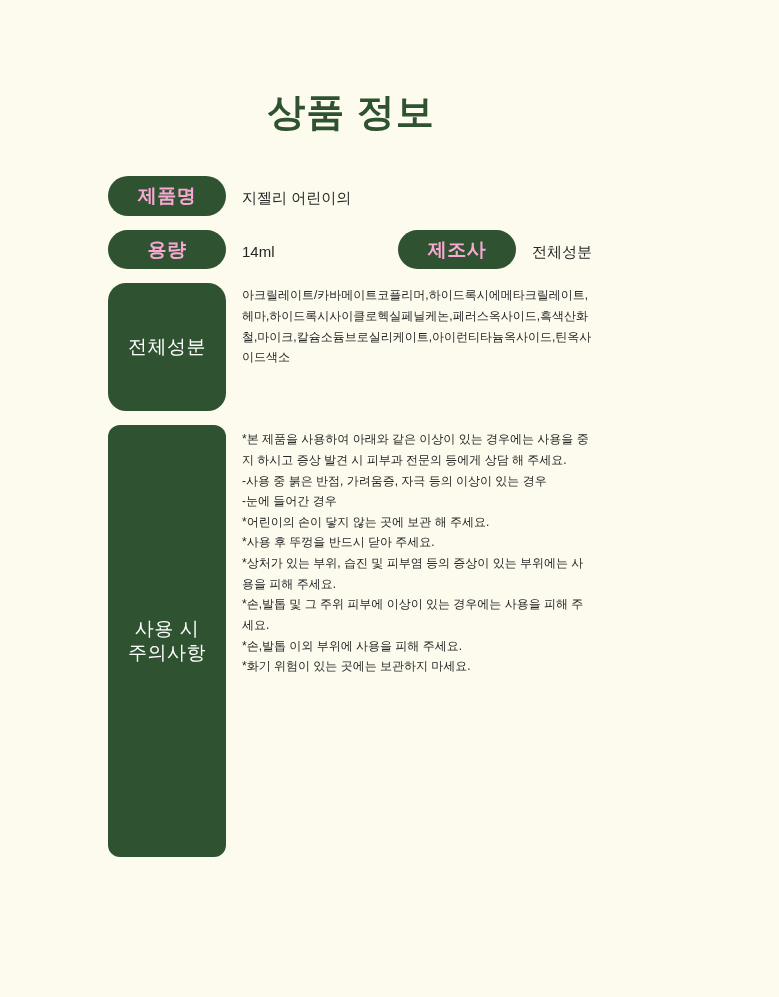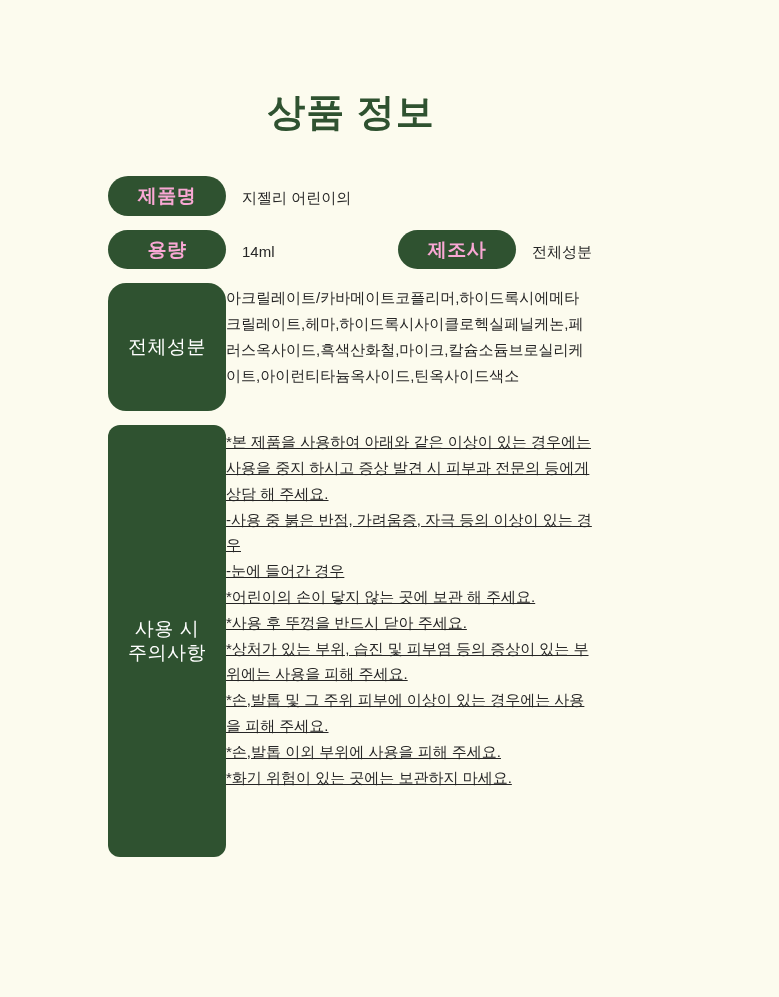--- a/index.html
+++ b/index.html
@@ -82,29 +82,30 @@
     display: flex;
     align-items: center;
     justify-content: center;
     text-align: center;
     line-height: 1.3;
     letter-spacing: 0.5px;
     white-space: pre-line;
   }
   .block .body {
     flex: 1 1 auto;
-    font-size: 15px;
+    padding-left: 16px;
+    font-size: 12px;
     line-height: 1.72;
     color: #262626;
     white-space: pre-line;
     padding-top: 2px;
   }
   .block-ingredients .pill-tall { height: 128px; }
   .block-caution .pill-tall { height: 432px; border-radius: 12px; }
-  .block-caution .body { padding-top: 4px; text-decoration: underline; }
+  .block-caution .body { padding-top: 4px; }
 </style>
 </head>
 <body>
 
 <div class="page">
 
   <div class="title">상품 정보</div>
 
   <div class="table">
 

